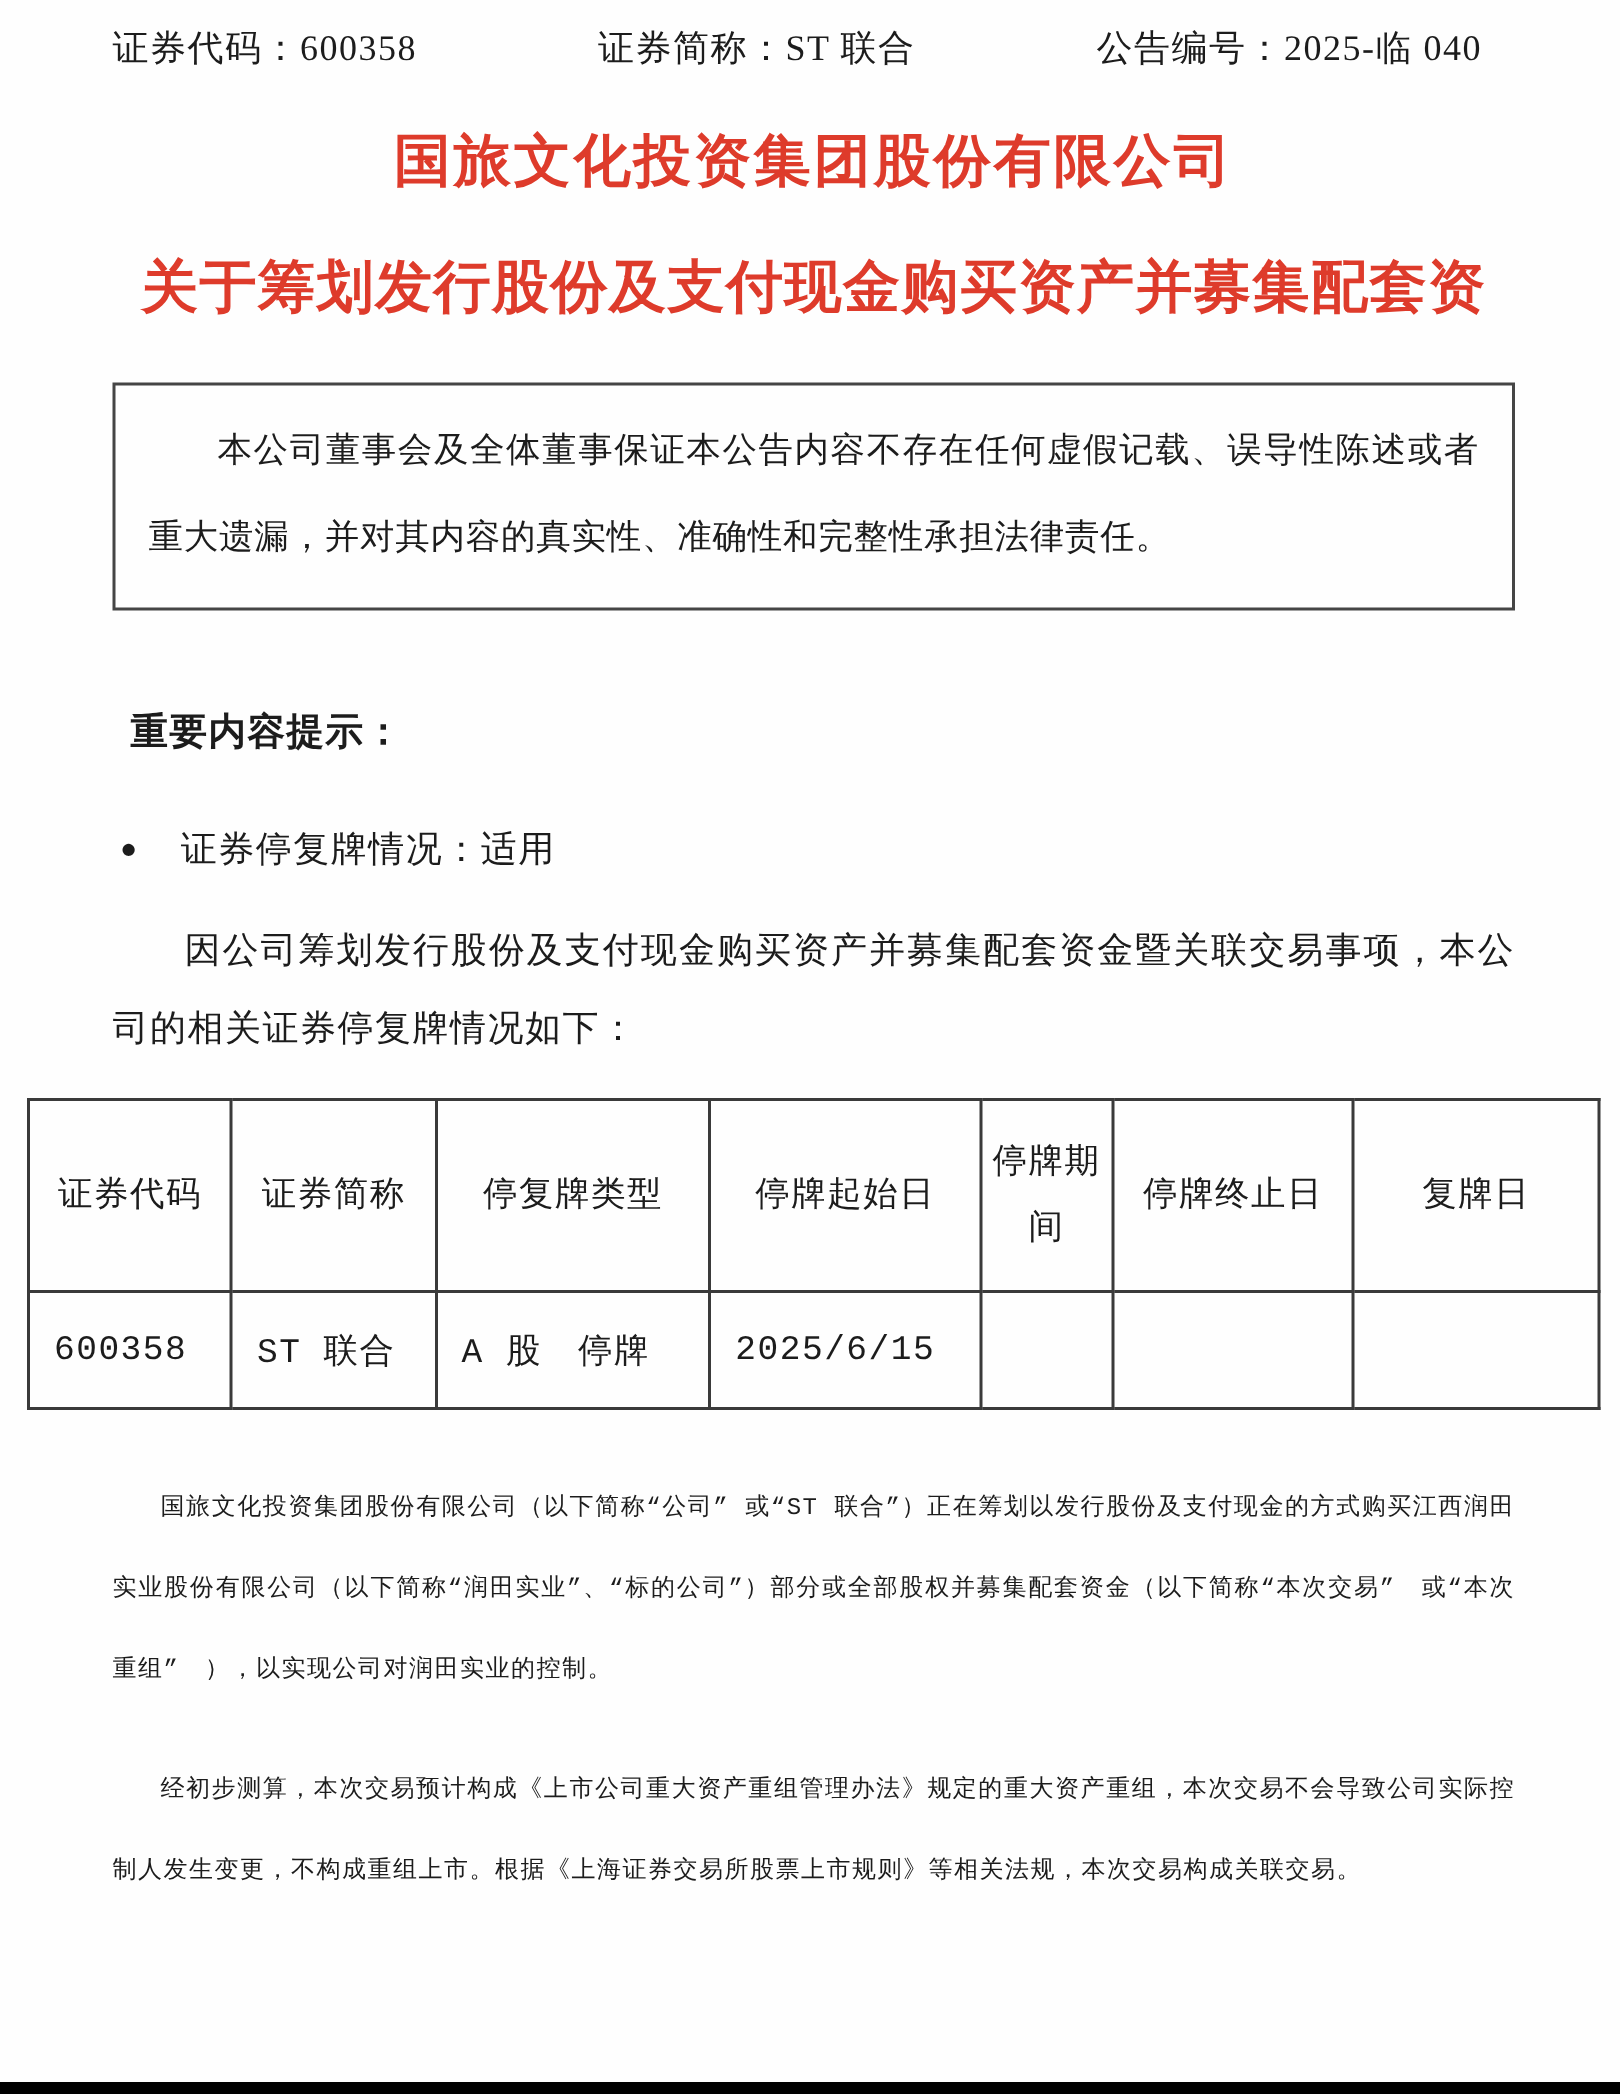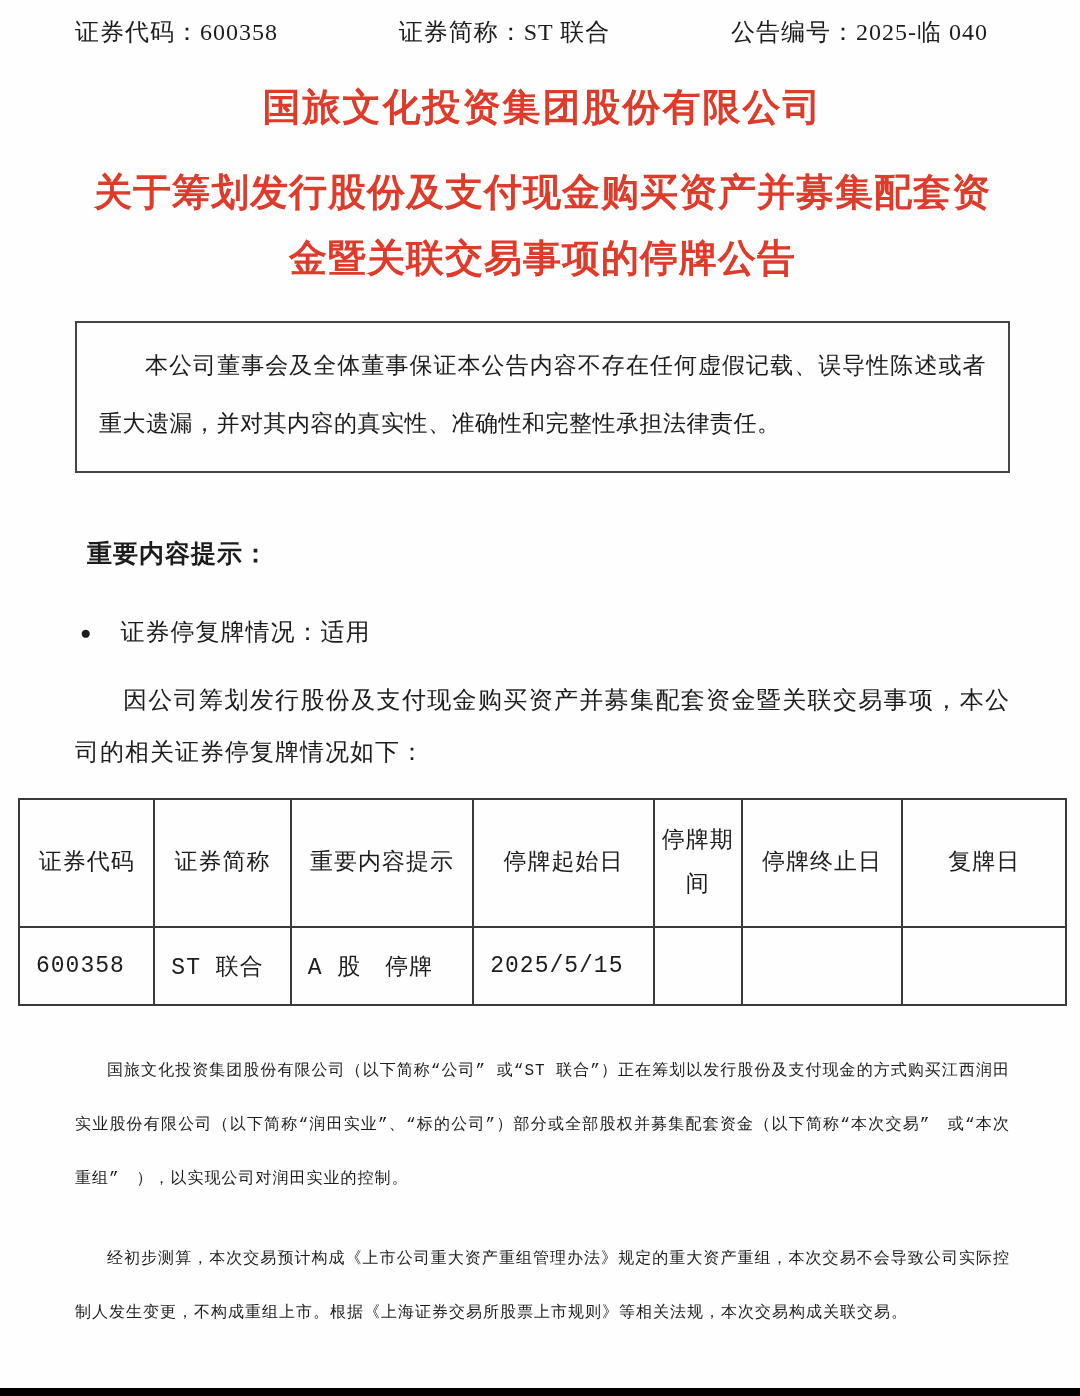--- a/index.html
+++ b/index.html
@@ -120,21 +120,20 @@
   <div class="topline">
     <span>证券代码：600358</span>
     <span>证券简称：ST 联合</span>
     <span>公告编号：2025-临 040</span>
   </div>
 
   <h1 class="company-title">国旅文化投资集团股份有限公司</h1>
 
   <h2 class="subtitle">
     <span>关于筹划发行股份及支付现金购买资产并募集配套资</span><br>
-    <span>金暨关联交易事项的停牌公告</span>
   </h2>
 
   <div class="disclaimer-box">
     <p>本公司董事会及全体董事保证本公告内容不存在任何虚假记载、误导性陈述或者重大遗漏，并对其内容的真实性、准确性和完整性承担法律责任。</p>
   </div>
 
   <p class="important-heading">重要内容提示：</p>
 
   <div class="bullet-row">
     <span class="bullet-dot">●</span>
@@ -142,33 +141,33 @@
   </div>
 
   <p class="intro-para">因公司筹划发行股份及支付现金购买资产并募集配套资金暨关联交易事项，本公司的相关证券停复牌情况如下：</p>
 
   <div class="halt-table-wrap">
     <table>
       <thead>
         <tr>
           <th class="col-code">证券代码</th>
           <th class="col-name">证券简称</th>
-          <th class="col-type">重要内容提示</th>
+          <th class="col-type">停复牌类型</th>
           <th class="col-start">停牌起始日</th>
           <th class="col-period">停牌期间</th>
           <th class="col-end">停牌终止日</th>
           <th class="col-resume">复牌日</th>
         </tr>
       </thead>
       <tbody>
         <tr>
           <td>600358</td>
           <td>ST 联合</td>
           <td>A 股　停牌</td>
-          <td>2025/5/15</td>
+          <td>2025/6/15</td>
           <td></td>
           <td></td>
           <td></td>
         </tr>
       </tbody>
     </table>
   </div>
 
 
   <p class="body-para">国旅文化投资集团股份有限公司（以下简称“公司” 或“ST 联合”）正在筹划以发行股份及支付现金的方式购买江西润田实业股份有限公司（以下简称“润田实业”、“标的公司”）部分或全部股权并募集配套资金（以下简称“本次交易”　或“本次重组”　），以实现公司对润田实业的控制。</p>

